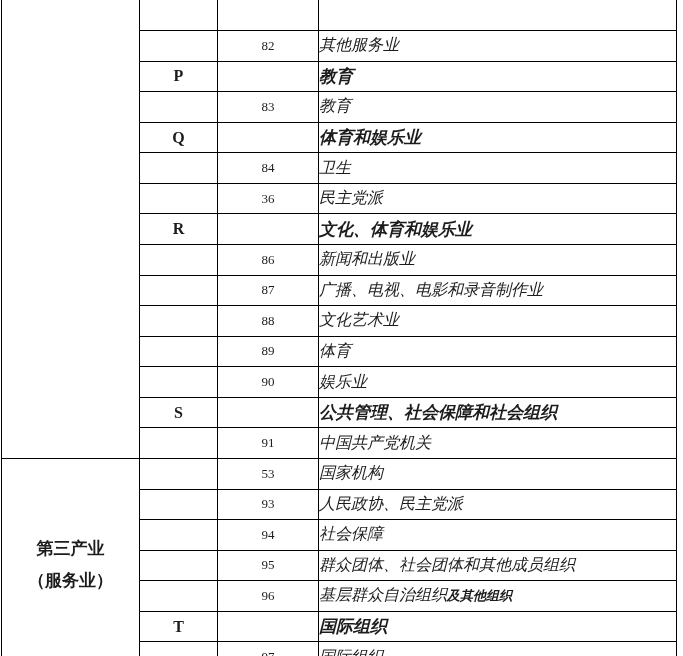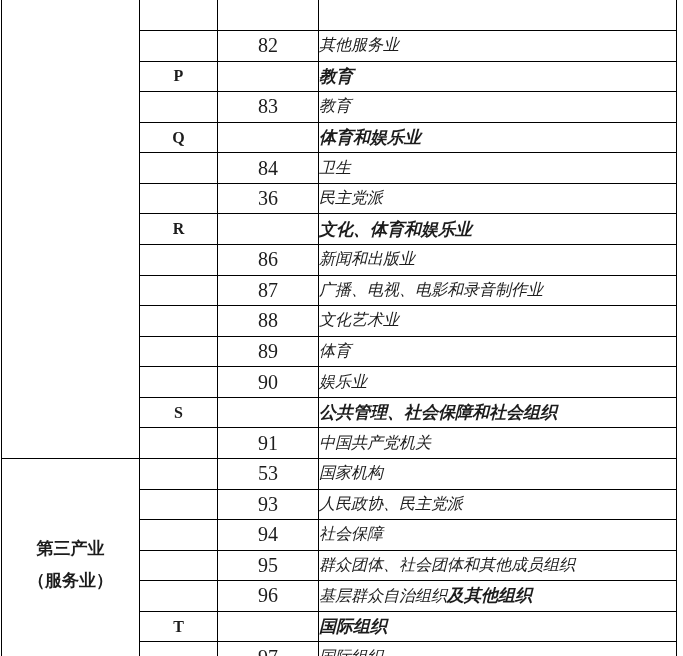--- a/index.html
+++ b/index.html
@@ -43,34 +43,34 @@
     font-size: 17px;
     line-height: 32px;
   }
   td.letter {
     text-align: center;
     font-weight: bold;
     font-size: 16px;
   }
   td.code {
     text-align: center;
-    font-size: 20px;
+    font-size: 13px;
   }
   td.name {
     padding-left: 7px;
     font-size: 16px;
     font-style: italic;
   }
   tr.section td.name {
     font-weight: bold;
     font-size: 17px;
   }
   td.name .bold {
     font-weight: bold;
-    font-size: 17px;
+    font-size: 13px;
   }
 </style>
 </head>
 <body>
 
 <div class="page">
   <table class="cls">
     <colgroup>
       <col style="width:138px">
       <col style="width:78px">

